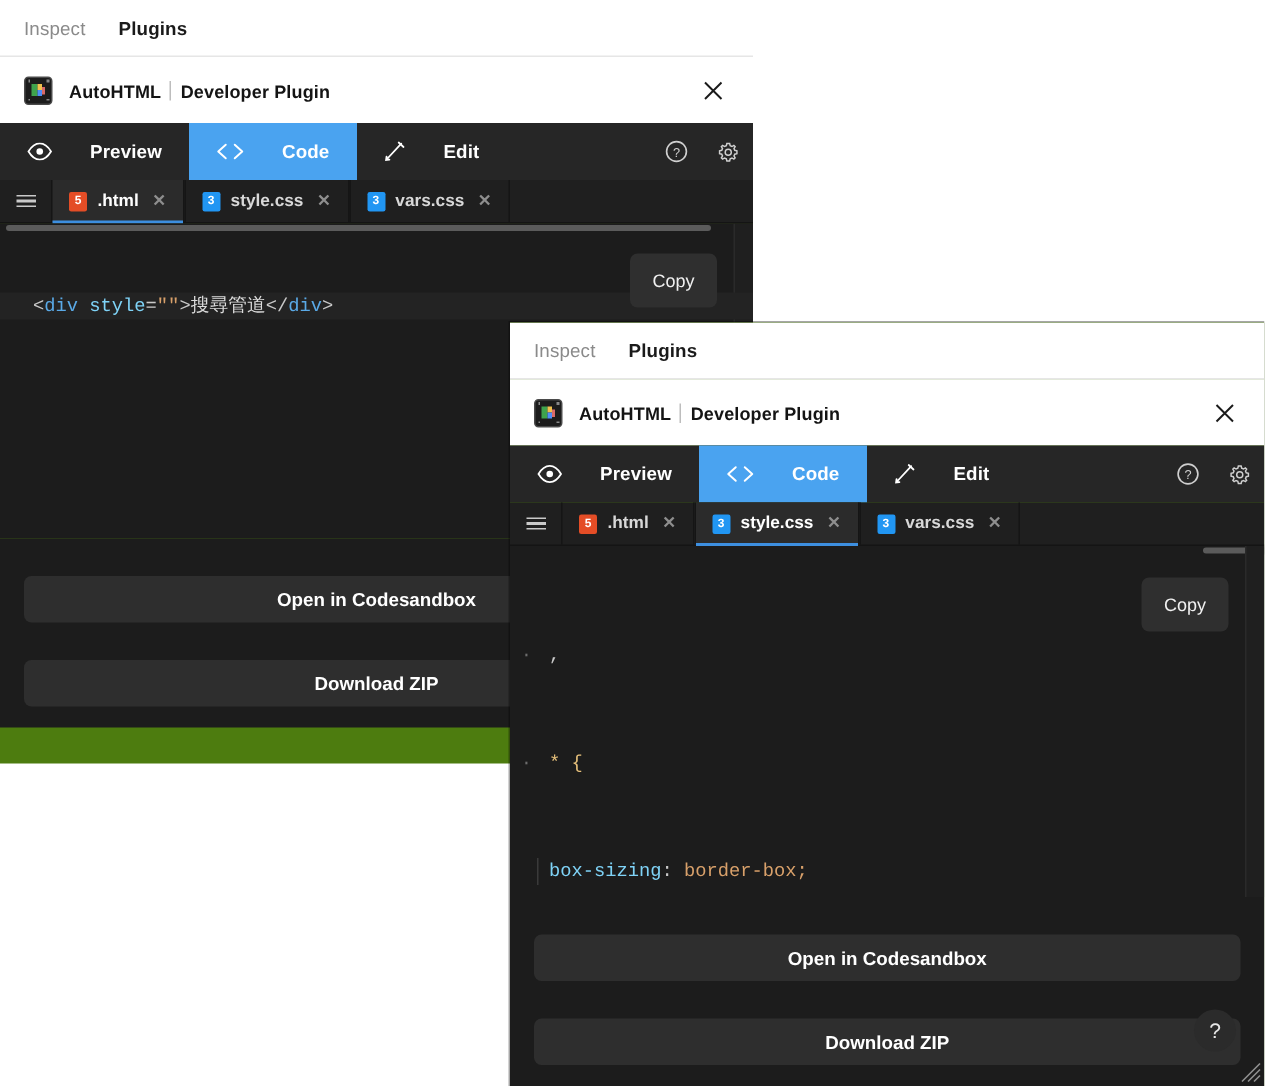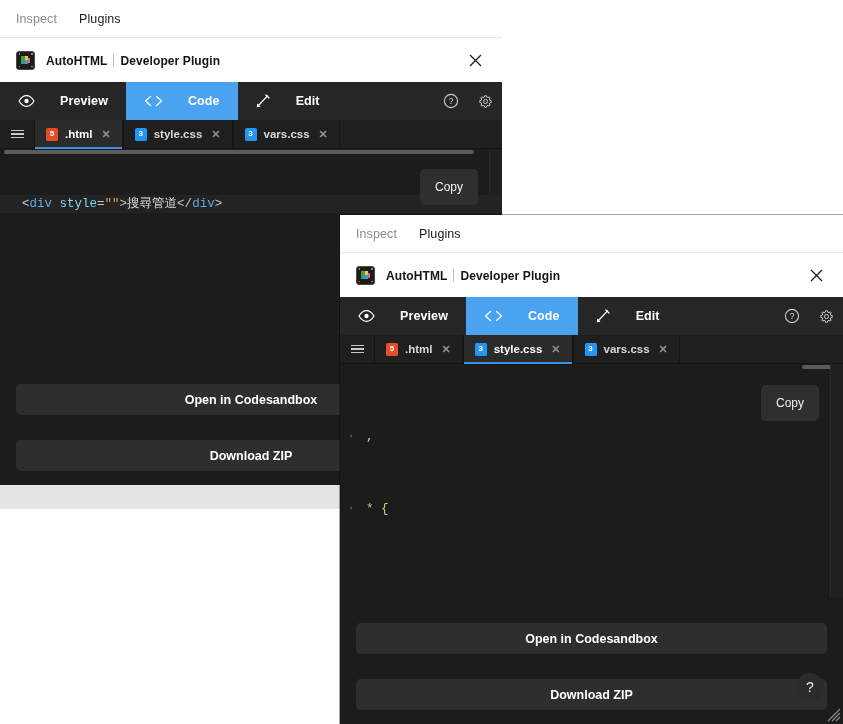--- a/index.html
+++ b/index.html
@@ -17,21 +17,21 @@
     position: relative;
     width: 843px;
     height: 724px;
     background: #ffffff;
     overflow: hidden;
   }
 
   
   .panel {
     position: absolute;
-    background: #e5e5e5;
+    background: #4d7c0f;
     overflow: hidden;
   }
 
   .browser-tabs {
     background: #ffffff;
     height: 38px;
     display: flex;
     align-items: center;
     padding-left: 16px;
     gap: 22px;
@@ -39,21 +39,21 @@
     box-sizing: border-box;
   }
   .browser-tab {
     font-size: 12.5px;
     color: #8a8a8a;
     letter-spacing: .1px;
     cursor: pointer;
   }
   .browser-tab.active {
     color: #1a1a1a;
-    font-weight: normal;
+    font-weight: bold;
   }
 
   .title-bar {
     background: #ffffff;
     height: 44px;
     display: flex;
     align-items: center;
     padding: 0 14px 0 16px;
     box-sizing: border-box;
   }
@@ -581,20 +581,25 @@
           <span class="guide blank"></span>
           <span class="code-txt tok-punc">,</span>
         </div>
 
         <div class="code-line">
           <span class="fold">·</span>
           <span class="guide blank"></span>
           <span class="code-txt tok-sel">* {</span>
         </div>
 
+        <div class="code-line">
+          <span class="fold"></span>
+          <span class="guide"></span>
+          <span class="code-txt"><span class="tok-prop">box-sizing</span><span class="tok-punc">: </span><span class="tok-val">border-box;</span></span>
+        </div>
 
         
 
         
 
         
 
         
 
         

